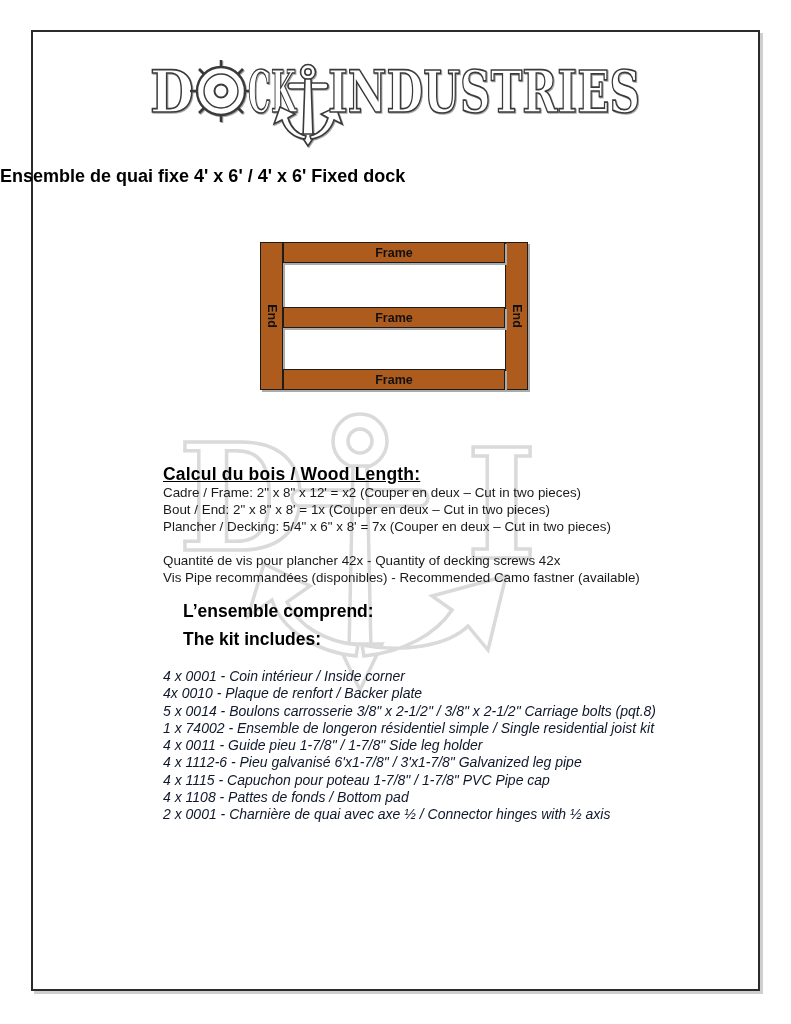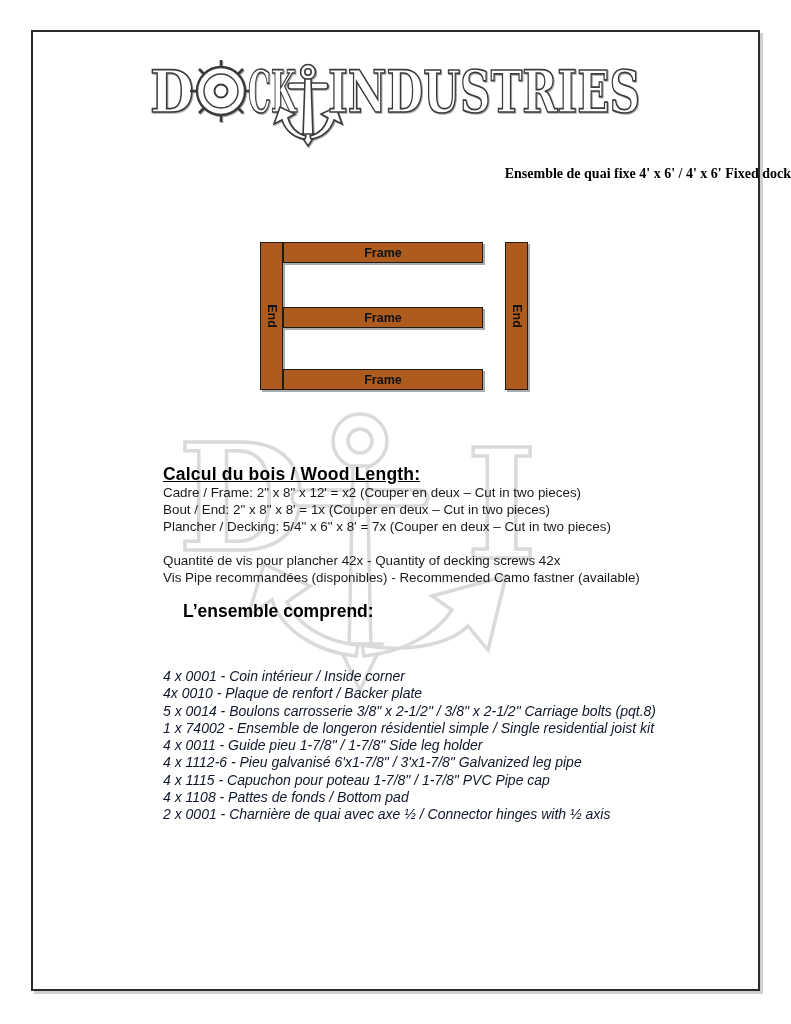--- a/index.html
+++ b/index.html
@@ -14,35 +14,35 @@
   }
   
   .logo{position:absolute;left:148px;top:57px;width:496px;height:92px;z-index:2;}
   .logo svg{overflow:visible;filter:drop-shadow(1.5px 1.5px 0 rgba(60,60,60,0.45));}
   .logo text{
     font-family:"DejaVu Serif","Liberation Serif",serif;font-weight:bold;
     font-size:58px;fill:#ffffff;stroke:#3a3a3a;stroke-width:1.7px;
   }
   
   .doc-title{
-    position:absolute;left:0;top:166px;width:791px;text-align:right;
-    font-size:14px;font-weight:bold;color:#000;letter-spacing:0px;z-index:2;font-family:Liberation Serif, serif;
+    position:absolute;left:0;top:166px;width:791px;text-align:left;
+    font-size:18px;font-weight:bold;color:#000;letter-spacing:0px;z-index:2;
   }
   
   .diagram{position:absolute;left:260px;top:242px;width:268px;height:148px;z-index:2;}
   .bar{
     position:absolute;box-sizing:border-box;border:1.5px solid #1c1c1c;
     box-shadow:2px 2px 0 #ababab;
     display:flex;align-items:center;justify-content:center;
     font-size:12.5px;font-weight:600;color:#111;
   }
   .bar.vside{top:0;width:23px;height:148px;}
   .bar.left{left:0;}
   .bar.right{right:0;}
-  .bar.hbar{left:23px;width:200px;height:21px;}
+  .bar.hbar{left:23px;width:222px;height:21px;}
   .bar.h-top{top:0;}
   .bar.h-mid{top:65px;}
   .bar.h-bot{top:127px;}
   .end-label{transform:rotate(90deg);white-space:nowrap;}
   
   .watermark{position:absolute;left:170px;top:398px;width:430px;height:315px;z-index:1;pointer-events:none;}
   .watermark text{
     font-family:"DejaVu Serif","Liberation Serif",serif;font-weight:bold;
     fill:#ffffff;stroke:#dadada;stroke-width:3.5px;
   }
@@ -136,20 +136,21 @@
     <div class="bodyline">Plancher / Decking: 5/4" x 6" x 8' = 7x (Couper en deux – Cut in two pieces)</div>
   </div>
 
   <div class="tblock" style="top:552px;">
     <div class="bodyline">Quantité de vis pour plancher 42x - Quantity of decking screws 42x</div>
     <div class="bodyline">Vis Pipe recommandées (disponibles) - Recommended Camo fastner (available)</div>
   </div>
 
   <div class="tblock" style="top:597px;">
     <div class="kit-head">L’ensemble comprend:</div>
+    <div class="kit-head">The kit includes:</div>
   </div>
 
   <div class="tblock" style="top:668px;">
     <div class="kitline">4 x 0001 - Coin intérieur / Inside corner</div>
     <div class="kitline">4x 0010 - Plaque de renfort / Backer plate</div>
     <div class="kitline">5 x 0014 - Boulons carrosserie 3/8" x 2-1/2" / 3/8" x 2-1/2" Carriage bolts (pqt.8)</div>
     <div class="kitline">1 x 74002 - Ensemble de longeron résidentiel simple / Single residential joist kit</div>
     <div class="kitline">4 x 0011 - Guide pieu 1-7/8" / 1-7/8" Side leg holder</div>
     <div class="kitline">4 x 1112-6 - Pieu galvanisé 6'x1-7/8" / 3'x1-7/8" Galvanized leg pipe</div>
     <div class="kitline">4 x 1115 - Capuchon pour poteau 1-7/8" / 1-7/8" PVC Pipe cap</div>

